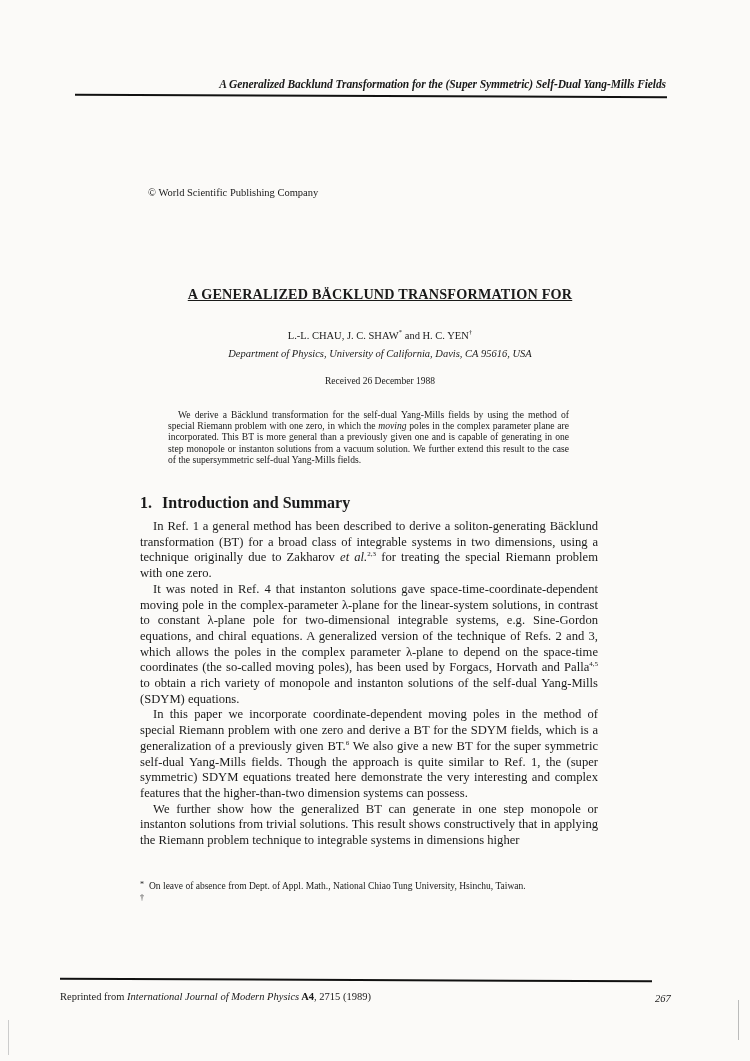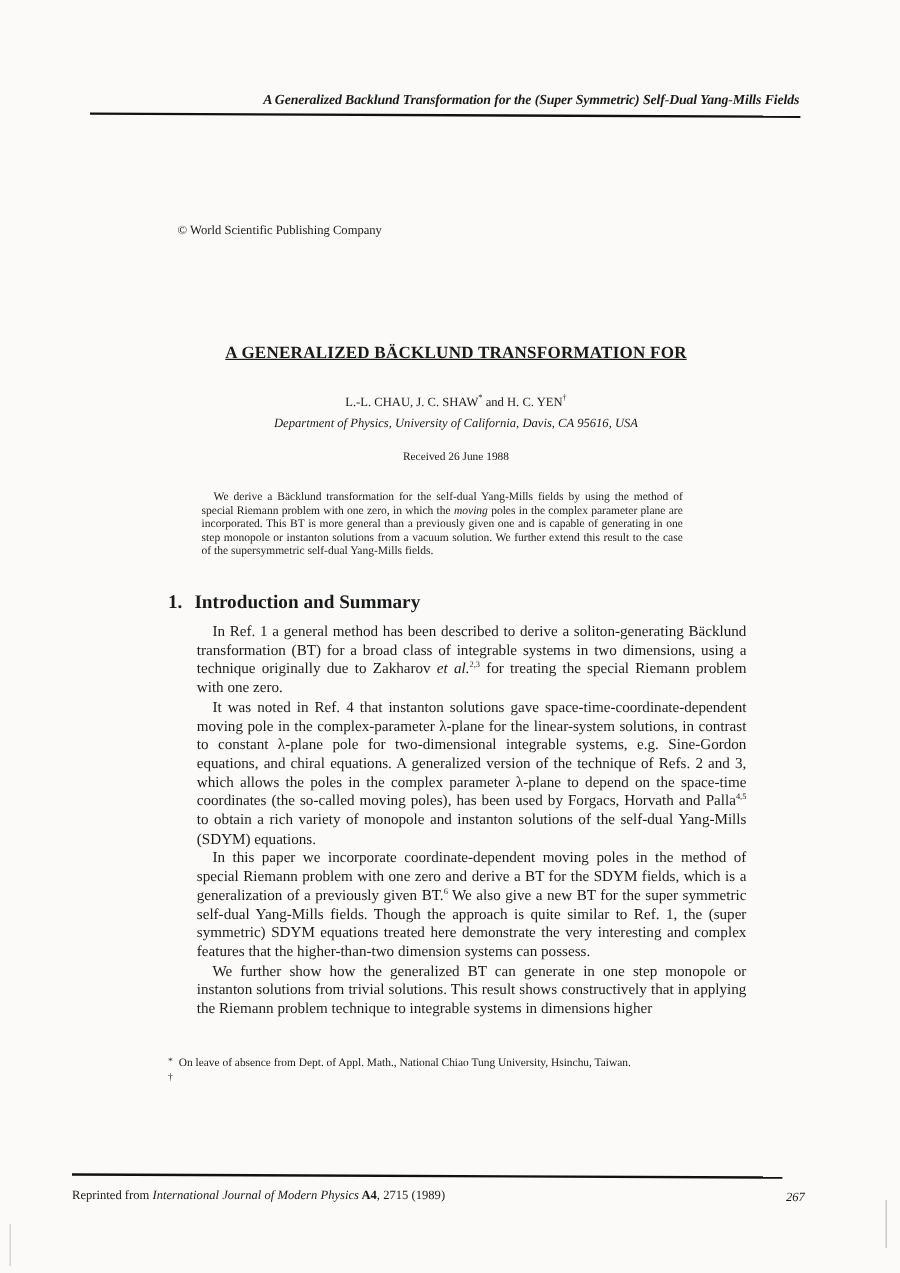--- a/index.html
+++ b/index.html
@@ -23,21 +23,21 @@
   .authors { left: 100px; width: 560px; top: 330px; text-align: center; font-size: 10.5px; }
   .affil { left: 100px; width: 560px; top: 348px; text-align: center; font-size: 10.5px; font-style: italic; }
   .received { left: 100px; width: 560px; top: 376px; text-align: center; font-size: 9.5px; }
   .abstract {
     left: 168px; width: 401px; top: 409px; font-size: 9.6px; line-height: 11.2px; text-align: justify;
   }
   .abstract p { margin: 0; text-indent: 10px; }
   .section-head { left: 140px; top: 494px; font-weight: bold; font-size: 16px; }
   .section-head .num { display: inline-block; width: 22px; }
   .body-text {
-    left: 140px; width: 458px; top: 519px; font-size: 12.6px; line-height: 15.7px; text-align: justify; margin-left: 24px;
+    left: 140px; width: 458px; top: 519px; font-size: 12.6px; line-height: 15.7px; text-align: justify;
   }
   .body-text p { margin: 0; text-indent: 13px; }
   sup { font-size: 7px; vertical-align: 5px; line-height: 0; }
   .footnotes { left: 140px; width: 470px; top: 880px; font-size: 9.5px; line-height: 12.5px; }
   .footnotes div { position: relative; padding-left: 9px; }
   .footnotes .mark { position: absolute; left: 0; top: -1px; font-size: 8px; }
   .rule-bottom { left: 60px; width: 592px; top: 979px; height: 2px; background: #111; transform: rotate(0.25deg); }
   .reprint { left: 60px; top: 991px; font-size: 10.5px; }
   .page-num { left: 655px; top: 993px; font-size: 10.5px; font-style: italic; }
   .edge-mark { left: 738px; top: 1000px; width: 1px; height: 40px; background: #bbb; }
@@ -52,21 +52,21 @@
 <div class="abs journal">
   <div>© World Scientific Publishing Company</div>
 </div>
 
 <div class="abs title">
   <div>A GENERALIZED BÄCKLUND TRANSFORMATION FOR</div>
 </div>
 
 <div class="abs authors"><span>L.-L. CHAU, J. C. SHAW</span><sup>*</sup><span> and H. C. YEN</span><sup>†</sup></div>
 <div class="abs affil">Department of Physics, University of California, Davis, CA 95616, USA</div>
-<div class="abs received">Received 26 June 1988</div>
+<div class="abs received">Received 26 December 1988</div>
 
 <div class="abs abstract">
   <p><span>We derive a Bäcklund transformation for the self-dual Yang-Mills fields by using the method of special Riemann problem with one zero, in which the </span><i>moving</i><span> poles in the complex parameter plane are incorporated. This BT is more general than a previously given one and is capable of generating in one step monopole or instanton solutions from a vacuum solution. We further extend this result to the case of the supersymmetric self-dual Yang-Mills fields.</span></p>
 </div>
 
 <div class="abs section-head"><span class="num">1.</span><span>Introduction and Summary</span></div>
 
 <div class="abs body-text">
   <p><span>In Ref. 1 a general method has been described to derive a soliton-generating Bäcklund transformation (BT) for a broad class of integrable systems in two dimensions, using a technique originally due to Zakharov </span><i>et al.</i><sup>2,3</sup><span> for treating the special Riemann problem with one zero.</span></p>
   <p><span>It was noted in Ref. 4 that instanton solutions gave space-time-coordinate-dependent moving pole in the complex-parameter λ-plane for the linear-system solutions, in contrast to constant λ-plane pole for two-dimensional integrable systems, e.g. Sine-Gordon equations, and chiral equations. A generalized version of the technique of Refs. 2 and 3, which allows the poles in the complex parameter λ-plane to depend on the space-time coordinates (the so-called moving poles), has been used by Forgacs, Horvath and Palla</span><sup>4,5</sup><span> to obtain a rich variety of monopole and instanton solutions of the self-dual Yang-Mills (SDYM) equations.</span></p>

